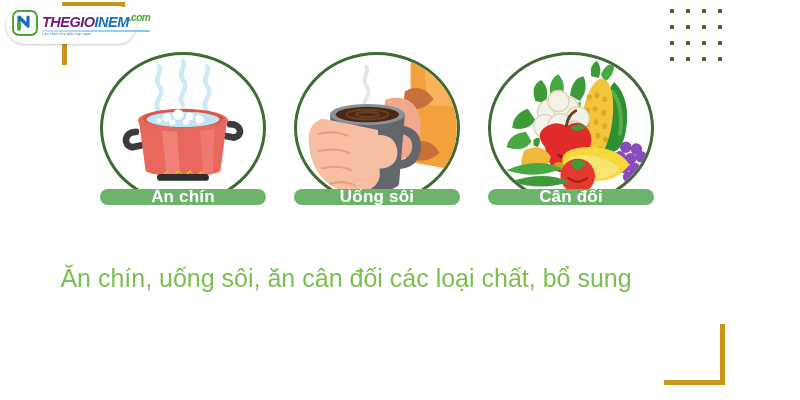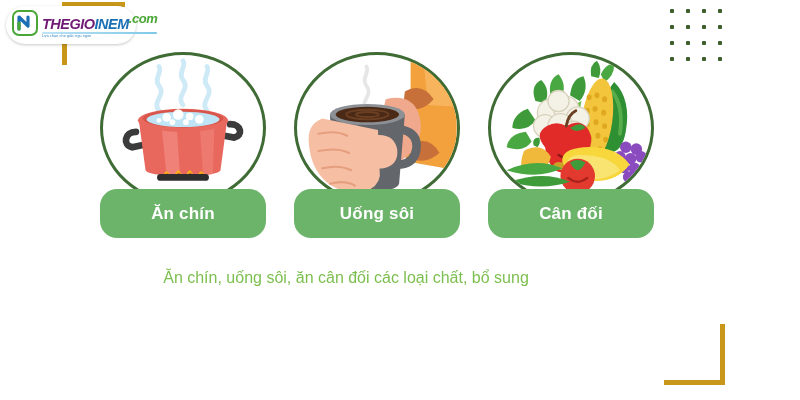--- a/index.html
+++ b/index.html
@@ -68,21 +68,21 @@
   #logo-wordmark {
     font-size: 14.5px;
     font-weight: 700;
     font-style: italic;
     letter-spacing: -0.5px;
     color: #1a6fb5;
     white-space: nowrap;
   }
   #logo-wordmark .g { color: #701a75; }
   #logo-wordmark .dotcom {
-    font-size: 13px;
+    font-size: 10px;
     color: #4aa635;
     vertical-align: super;
   }
   #logo-tagline {
     margin-top: 1px;
     font-size: 3.6px;
     color: #2a7fc0;
     letter-spacing: 0.15px;
     white-space: nowrap;
     transform: scaleY(1.15);
@@ -108,41 +108,41 @@
     border: 3px solid #3f6b34;
     background: #ffffff;
     box-sizing: border-box;
     overflow: hidden;
   }
   .circle svg { display: block; width: 100%; height: 100%; }
 
   .pill {
     position: absolute;
     left: 0; top: 137px;
-    width: 166px; height: 49px;
+    width: 166px; height: 16px;
     box-sizing: border-box;
     background: #6db46b;
     border-radius: 17px;
     color: #ffffff;
     font-size: 17px;
     font-weight: 700;
     display: flex;
     align-items: center;
     justify-content: center;
     letter-spacing: 0.2px;
   }
 
   
   #caption {
     position: absolute;
     left: 0; top: 262px;
     width: 692px;
     text-align: center;
     color: #7cbf4f;
-    font-size: 16px;
+    font-size: 25px;
     line-height: 32px;
   }
   #caption div { white-space: nowrap; }
 </style>
 </head>
 <body>
 
 <div id="stage">
 
   <div class="gold-bracket" id="bracket-top-left"></div>

